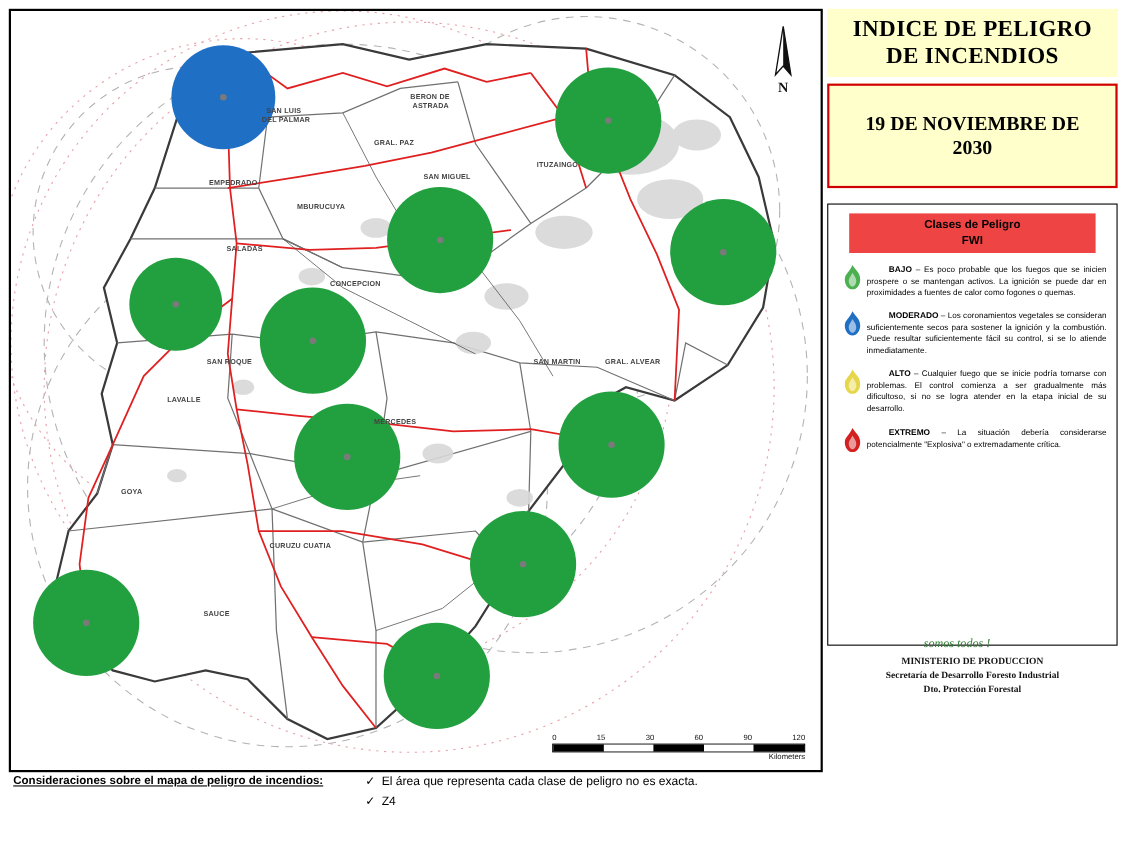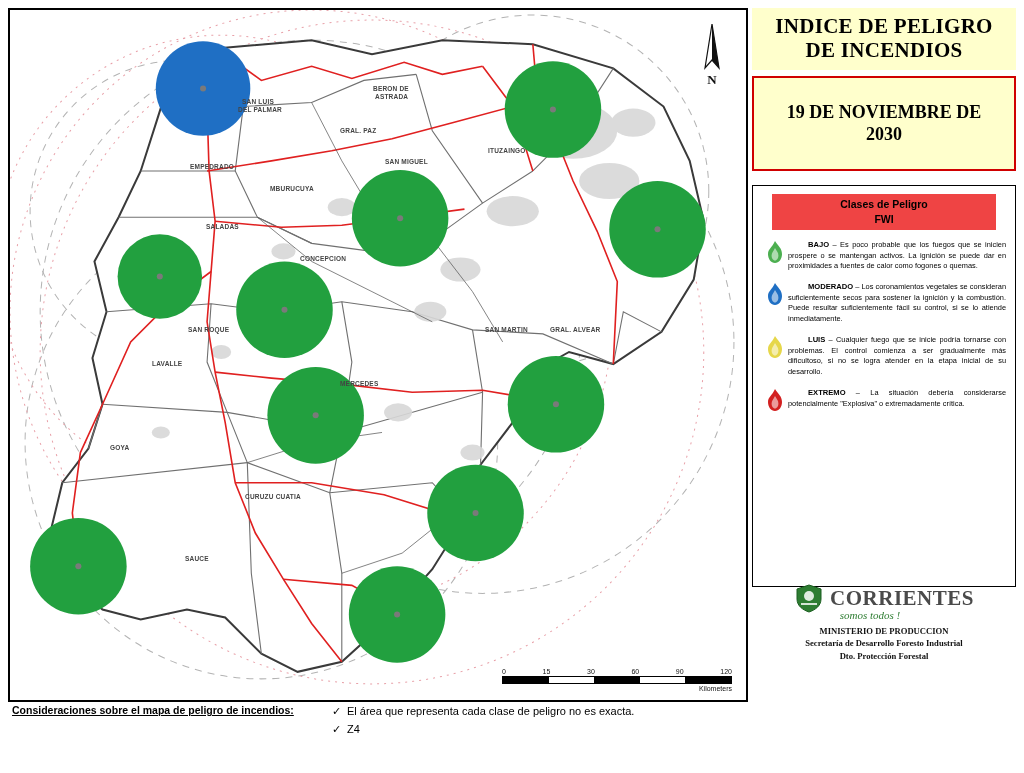--- a/index.html
+++ b/index.html
@@ -442,41 +442,33 @@
                 <path d="M10 1 C13 6 17 8 17 14 C17 19 14 23 10 23 C6 23 3 19 3 14 C3 9 7 8 10 1 Z" fill="#1f6fc4"></path>
                 <path d="M10 8 C11.6 11 13.4 12.3 13.4 15.4 C13.4 18 12 20.4 10 20.4 C8 20.4 6.6 18 6.6 15.4 C6.6 12.8 8.4 11.6 10 8 Z" fill="#ffffff" opacity=".55"></path>
               </svg></div>
             <div class="legend-text"><b>MODERADO</b><span> – Los coronamientos vegetales se consideran suficientemente secos para sostener la ignición y la combustión. Puede resultar suficientemente fácil su control, si se lo atiende inmediatamente.</span></div>
           </div>
           <div class="legend-item">
             <div class="legend-icon"><svg width="20" height="24" viewBox="0 0 20 24">
                 <path d="M10 1 C13 6 17 8 17 14 C17 19 14 23 10 23 C6 23 3 19 3 14 C3 9 7 8 10 1 Z" fill="#e6d74a"></path>
                 <path d="M10 8 C11.6 11 13.4 12.3 13.4 15.4 C13.4 18 12 20.4 10 20.4 C8 20.4 6.6 18 6.6 15.4 C6.6 12.8 8.4 11.6 10 8 Z" fill="#ffffff" opacity=".55"></path>
               </svg></div>
-            <div class="legend-text"><b>LUIS</b><span> – Cualquier fuego que se inicie podría tornarse con problemas. El control comienza a ser gradualmente más dificultoso, si no se logra atender en la etapa inicial de su desarrollo.</span></div>
+            <div class="legend-text"><b>ALTO</b><span> – Cualquier fuego que se inicie podría tornarse con problemas. El control comienza a ser gradualmente más dificultoso, si no se logra atender en la etapa inicial de su desarrollo.</span></div>
           </div>
           <div class="legend-item">
             <div class="legend-icon"><svg width="20" height="24" viewBox="0 0 20 24">
                 <path d="M10 1 C13 6 17 8 17 14 C17 19 14 23 10 23 C6 23 3 19 3 14 C3 9 7 8 10 1 Z" fill="#d32020"></path>
                 <path d="M10 8 C11.6 11 13.4 12.3 13.4 15.4 C13.4 18 12 20.4 10 20.4 C8 20.4 6.6 18 6.6 15.4 C6.6 12.8 8.4 11.6 10 8 Z" fill="#ffffff" opacity=".55"></path>
               </svg></div>
             <div class="legend-text"><b>EXTREMO</b><span> – La situación debería considerarse potencialmente "Explosiva" o extremadamente crítica.</span></div>
           </div>
         </div>
     </div>
 
     <div id="logo-block">
-      <div class="brand-row">
-        <svg width="30" height="30" viewBox="0 0 30 30">
-          <path d="M15 2 L27 6 L27 16 C27 23 21 27 15 29 C9 27 3 23 3 16 L3 6 Z" fill="#2e7d32" stroke="#1b5e20" stroke-width="1"></path>
-          <circle cx="15" cy="13" r="5" fill="#ffffff" opacity=".85"></circle>
-          <path d="M7 21 L23 21" stroke="#ffffff" stroke-width="1.6"></path>
-        </svg>
-        <span class="brand-name">CORRIENTES</span>
-      </div>
       <div class="brand-sub">somos todos !</div>
       <div class="org-lines" id="org-lines">
           <div>MINISTERIO DE PRODUCCION</div>
           <div>Secretaría de Desarrollo Foresto Industrial</div>
           <div>Dto. Protección Forestal</div>
         </div>
     </div>
   </div>
 
   <div id="notes">

